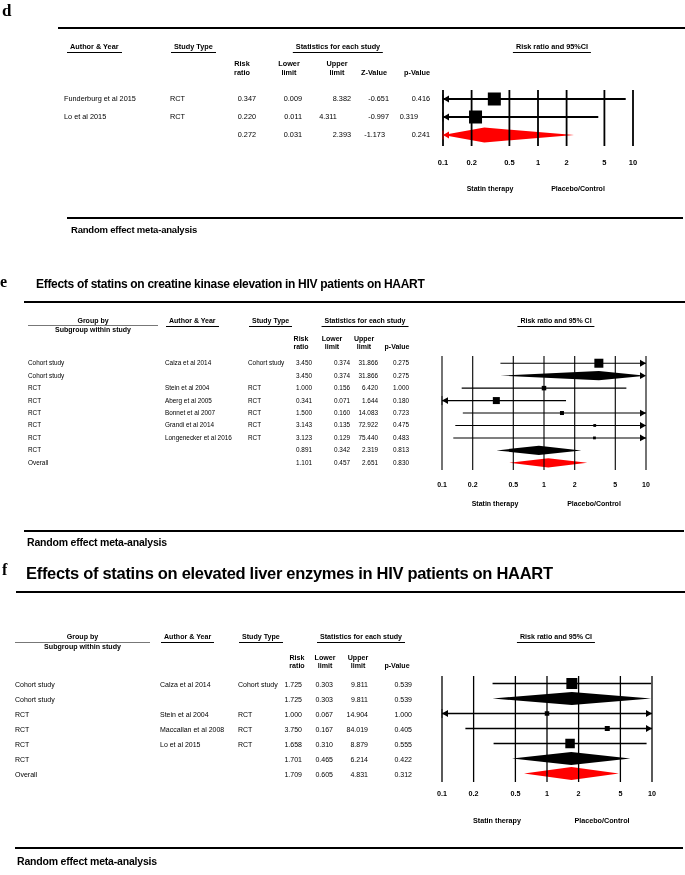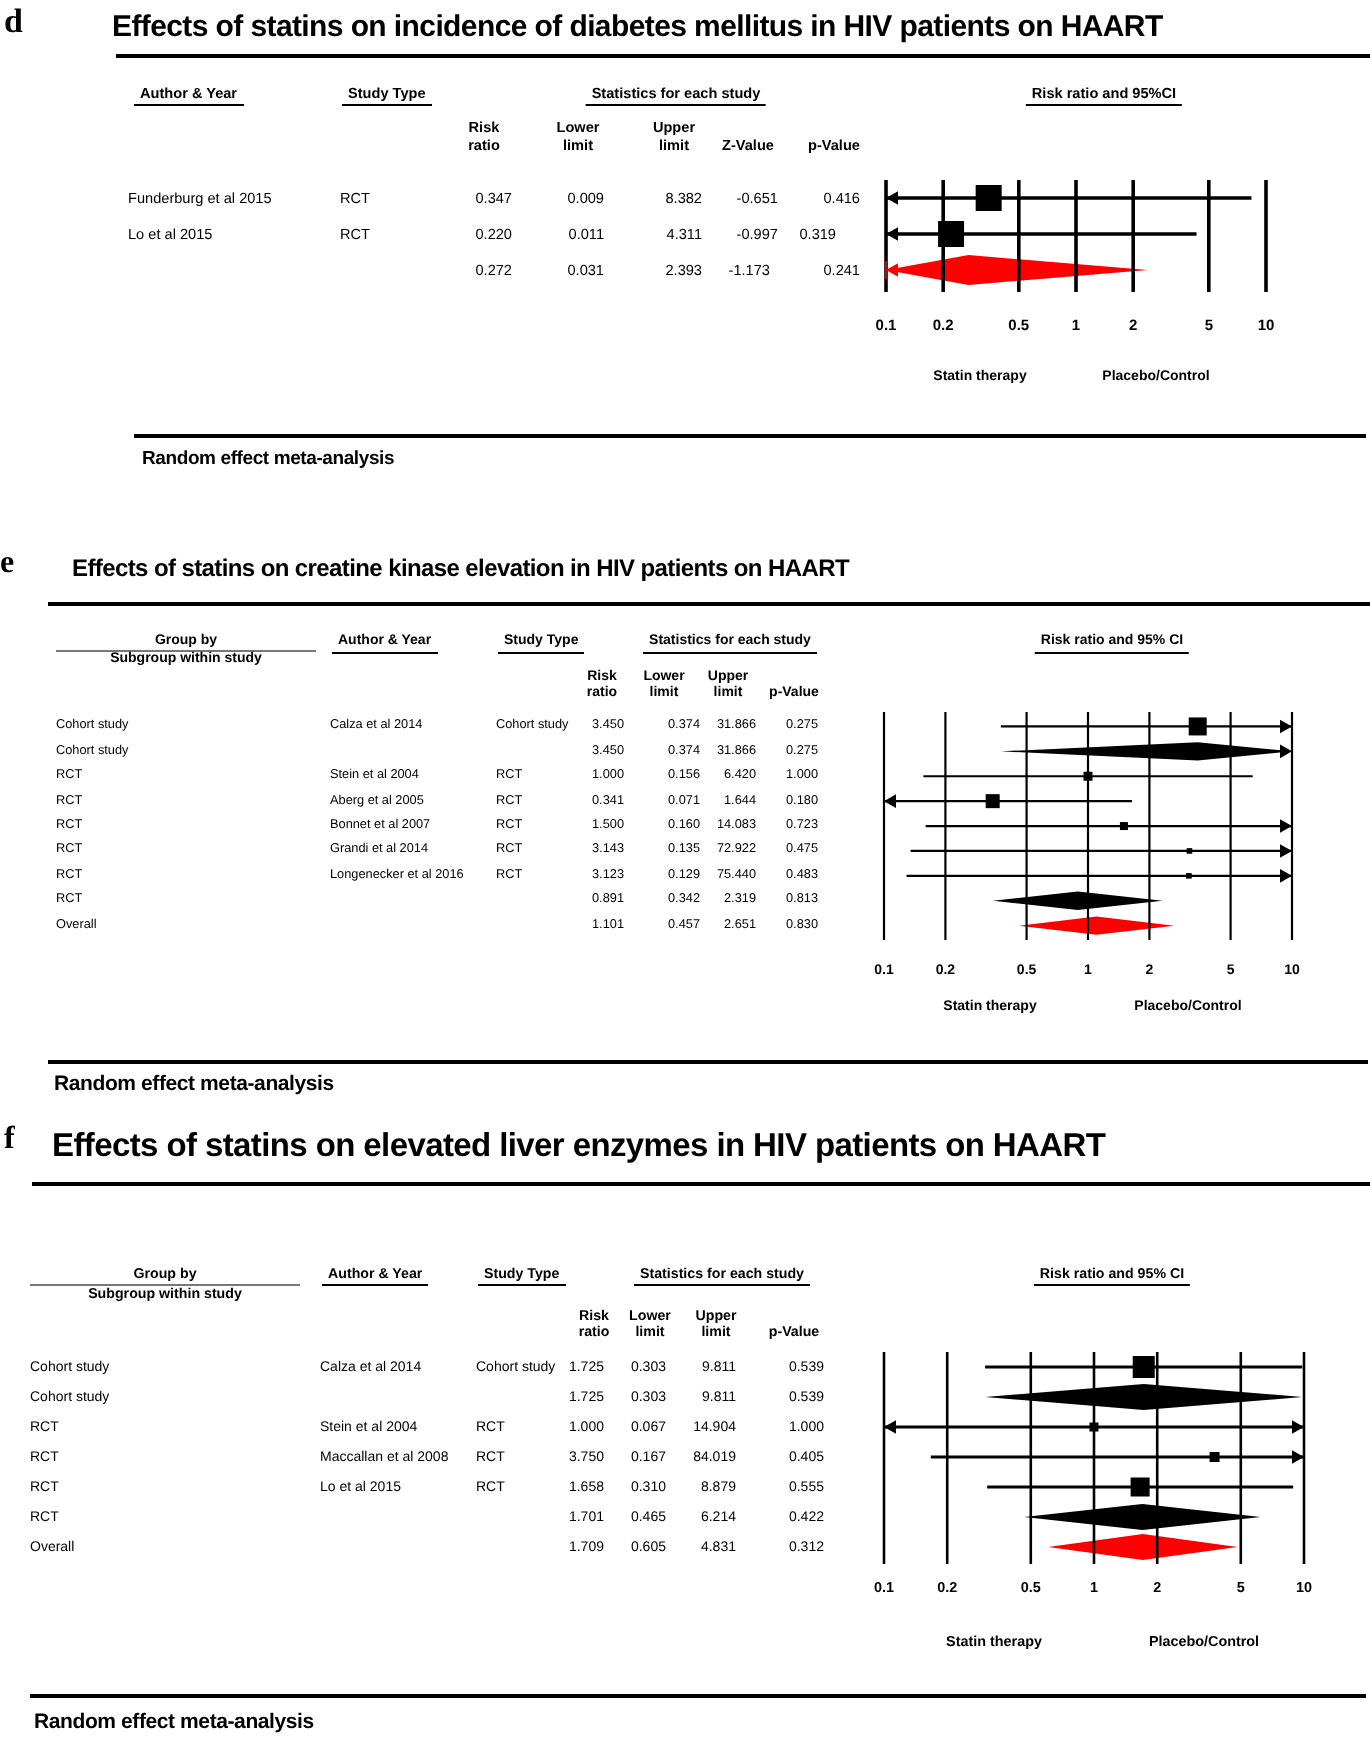--- a/index.html
+++ b/index.html
@@ -25,21 +25,20 @@
   svg.plot{position:absolute;left:0;top:0;pointer-events:none;}
   .tick{font-weight:bold;}
 </style>
 </head>
 <body>
 
 <div class="fig">
 
   <section class="panel" id="p0" style="top: 0px; height: 270px;">
     <span class="plabel" style="left: 2px; top: 2px; font-size: 17px;">d</span>
-    <h2 class="ptitle" style="left: 56px; top: 5px; font-size: 15px;">Effects of statins on incidence of diabetes mellitus in HIV patients on HAART</h2>
     <div class="trule" style="left: 58px; top: 27px; width: 627px; height: 2px;"></div>
     <span class="hdr hu ha" style="top: 43px; font-size: 7.3px; left: 67px;">Author &amp; Year</span>
     <span class="hdr hu ht" style="top: 43px; font-size: 7.3px; left: 171px;">Study Type</span>
     <span class="hdr hu ctr hs" style="top: 43px; font-size: 7.3px; left: 326px;">Statistics for each study</span>
     <span class="hdr hu ctr hp" style="top: 43px; font-size: 7.3px; left: 540px;">Risk ratio and 95%CI</span>
     <div class="subhdrs">
         <div class="subh" style="left: 242px; top: 60px; height: 17px; font-size: 7.3px;">Risk
 ratio</div>
         <div class="subh" style="left: 289px; top: 60px; height: 17px; font-size: 7.3px;">Lower
 limit</div>
@@ -56,21 +55,21 @@
           <span class="num" style="left: 256px; width: 46px;">0.009</span>
           <span class="num" style="left: 305px; width: 46px;">8.382</span>
           <span class="num" style="left: 343px; width: 46px;">-0.651</span>
           <span class="num" style="left: 384px; width: 46px;">0.416</span>
         </div>
         <div class="trow" style="top: 108px; height: 18px; font-size: 7.3px;">
           <span style="left: 64px;">Lo et al 2015</span>
           <span style="left: 170px;">RCT</span>
           <span class="num" style="left: 210px; width: 46px;">0.220</span>
           <span class="num" style="left: 256px; width: 46px;">0.011</span>
-          <span class="num" style="left: 305px; width: 46px;">4.311</span>
+          <span class="num" style="left: 305px; width: 46px; text-align: center;">4.311</span>
           <span class="num" style="left: 343px; width: 46px;">-0.997</span>
           <span class="num" style="left: 384px; width: 34px;">0.319</span>
         </div>
         <div class="trow" style="top: 126px; height: 18px; font-size: 7.3px;">
           <span class="num" style="left: 210px; width: 46px;">0.272</span>
           <span class="num" style="left: 256px; width: 46px;">0.031</span>
           <span class="num" style="left: 305px; width: 46px; text-align: right;">2.393</span>
           <span class="num" style="left: 343px; width: 42px;">-1.173</span>
           <span class="num" style="left: 384px; width: 46px;">0.241</span>
         </div>

